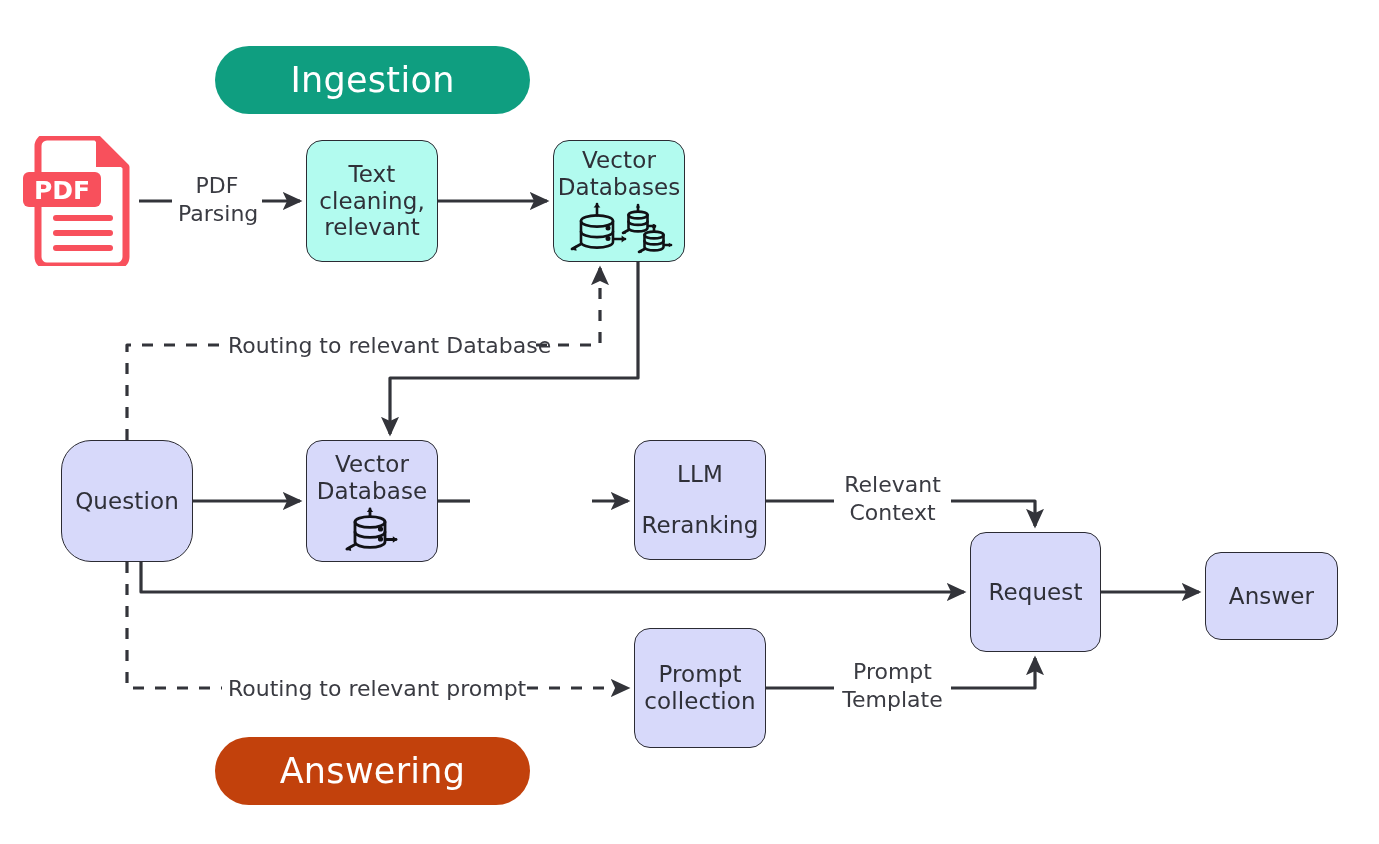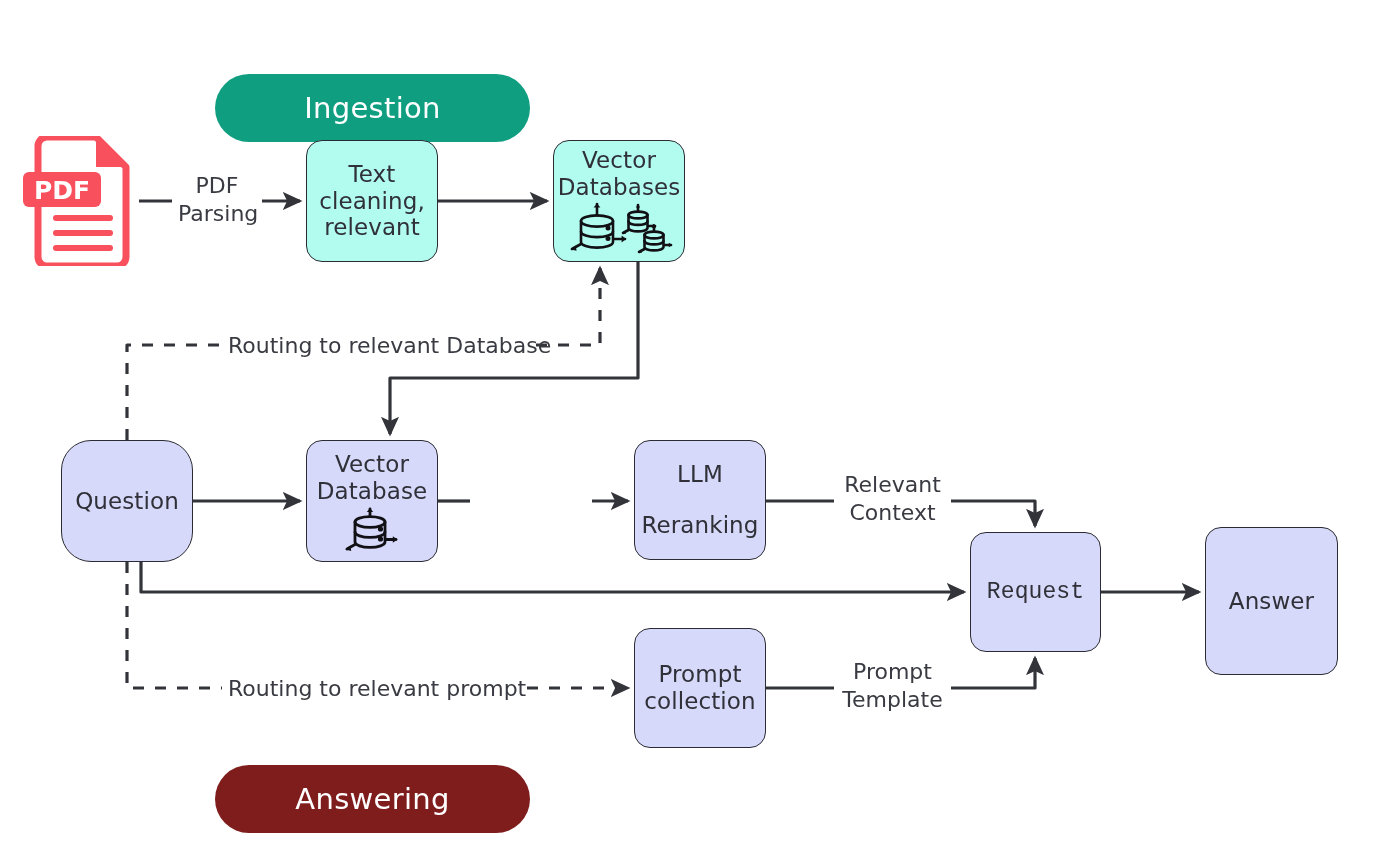--- a/index.html
+++ b/index.html
@@ -44,23 +44,22 @@
   .node .cap { display: block; }
 
   .pill {
     position: absolute;
     box-sizing: border-box;
     border-radius: 999px;
     display: flex;
     align-items: center;
     justify-content: center;
     color: #ffffff;
-    font-size: 29px;
+    font-size: 35px;
     letter-spacing: .3px;
-    margin-top: 28px;
   }
 
   .edge-label {
     position: absolute;
     color: #3a3b42;
     font-size: 22px;
     line-height: 1.28;
     text-align: center;
     white-space: pre-line;
     background: #ffffff;
@@ -112,21 +111,21 @@
       <path d="M 947 688 L 1035 688 L 1035 658" marker-end="url(#arrow)"></path>
 
       <path d="M 1100 592 L 1199 592" marker-end="url(#arrow)"></path>
     </g>
   </svg>
 
   <div class="pill" style="left:215px; top:46px; width:315px; height:68px; background:#0f9e80;">
     <span>Ingestion</span>
   </div>
 
-  <div class="pill" style="left:215px; top:737px; width:315px; height:68px; background:#7f1d1d;">
+  <div class="pill" style="left:215px; top:737px; width:315px; height:68px; background:#c2410c;">
     <span>Answering</span>
   </div>
 
   <div class="pdfwrap" style="left:22px; top:136px; width:120px; height:130px;">
     <svg width="120" height="130" viewBox="0 0 120 130">
 
       <path d="M 16 10 a 9 9 0 0 1 9 -9 L 74 1 L 104 31 L 104 121 a 9 9 0 0 1 -9 9 L 25 130 a 9 9 0 0 1 -9 -9 Z" fill="#ffffff" stroke="#f8505c" stroke-width="7" stroke-linejoin="round"></path>
 
       <path d="M 74 1 L 104 31 L 74 31 Z" fill="#f8505c"></path>
 
@@ -215,25 +214,25 @@
         </g>
       </svg>
     </span>
   </div>
 
   <div class="node lav" style="left:634px; top:440px; width:132px; height:120px;gap:24px;">
     <span class="cap">LLM</span>
     <span class="cap">Reranking</span>
   </div>
 
-  <div class="node lav" style="left:970px; top:532px; width:131px; height:120px;font-family:Liberation Mono, monospace;">
+  <div class="node lav" style="left:970px; top:532px; width:131px; height:120px;">
     <span class="cap">Request</span>
   </div>
 
-  <div class="node lav" style="left:1205px; top:527px; width:133px; height:148px;">
+  <div class="node lav" style="left:1205px; top:552px; width:133px; height:88px;">
     <span class="cap">Answer</span>
   </div>
 
   <div class="node lav" style="left:634px; top:628px; width:132px; height:120px;">
     <span class="cap">Prompt</span>
     <span class="cap">collection</span>
   </div>
 
   <div class="edge-label" style="left:172px; top:172px; width:90px;">PDF
 Parsing</div>

